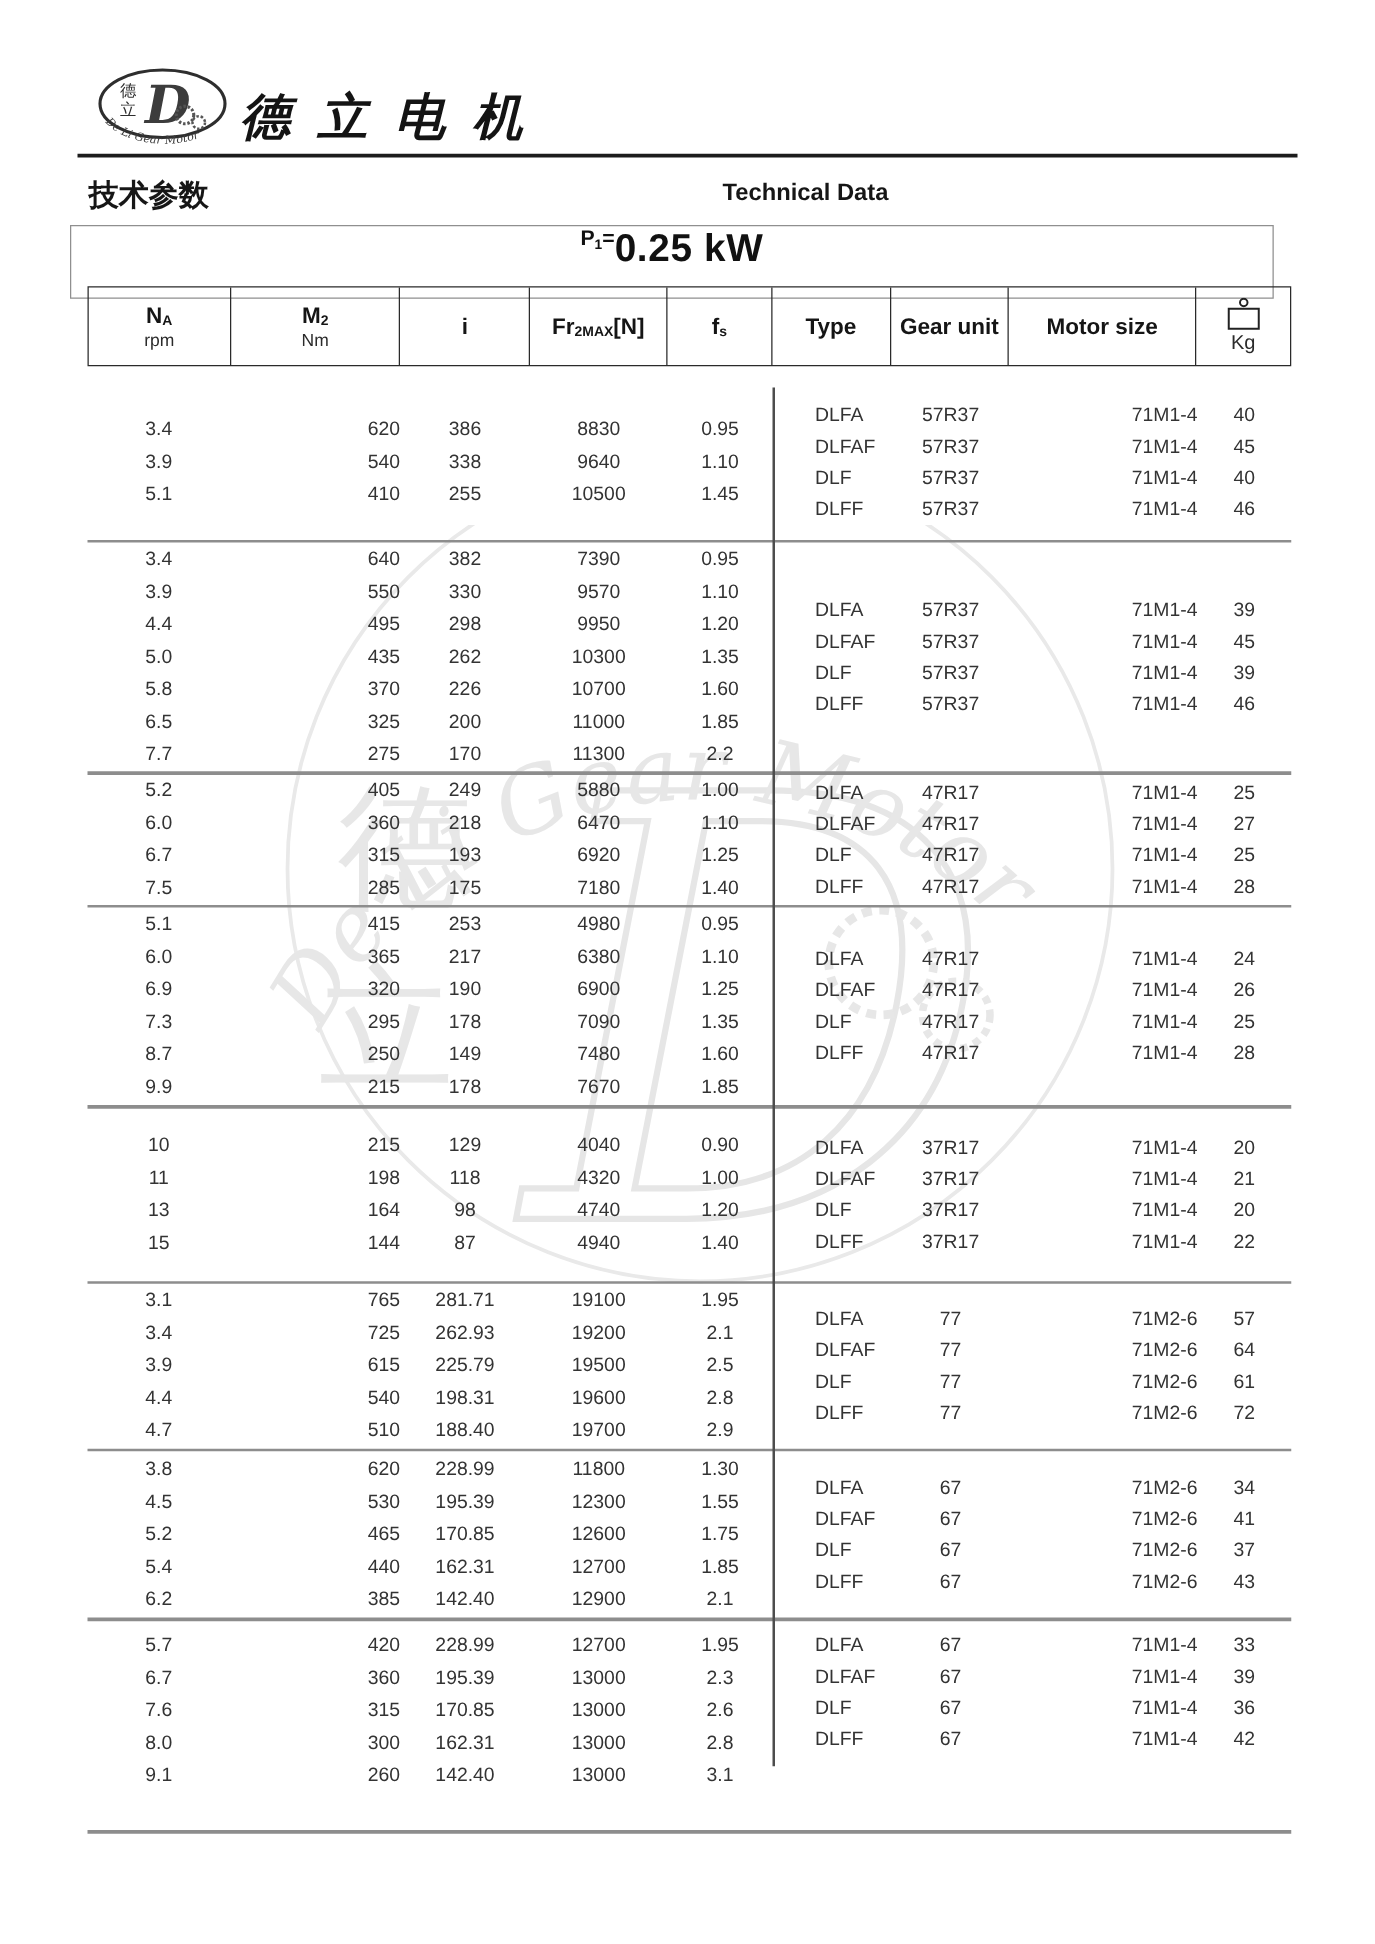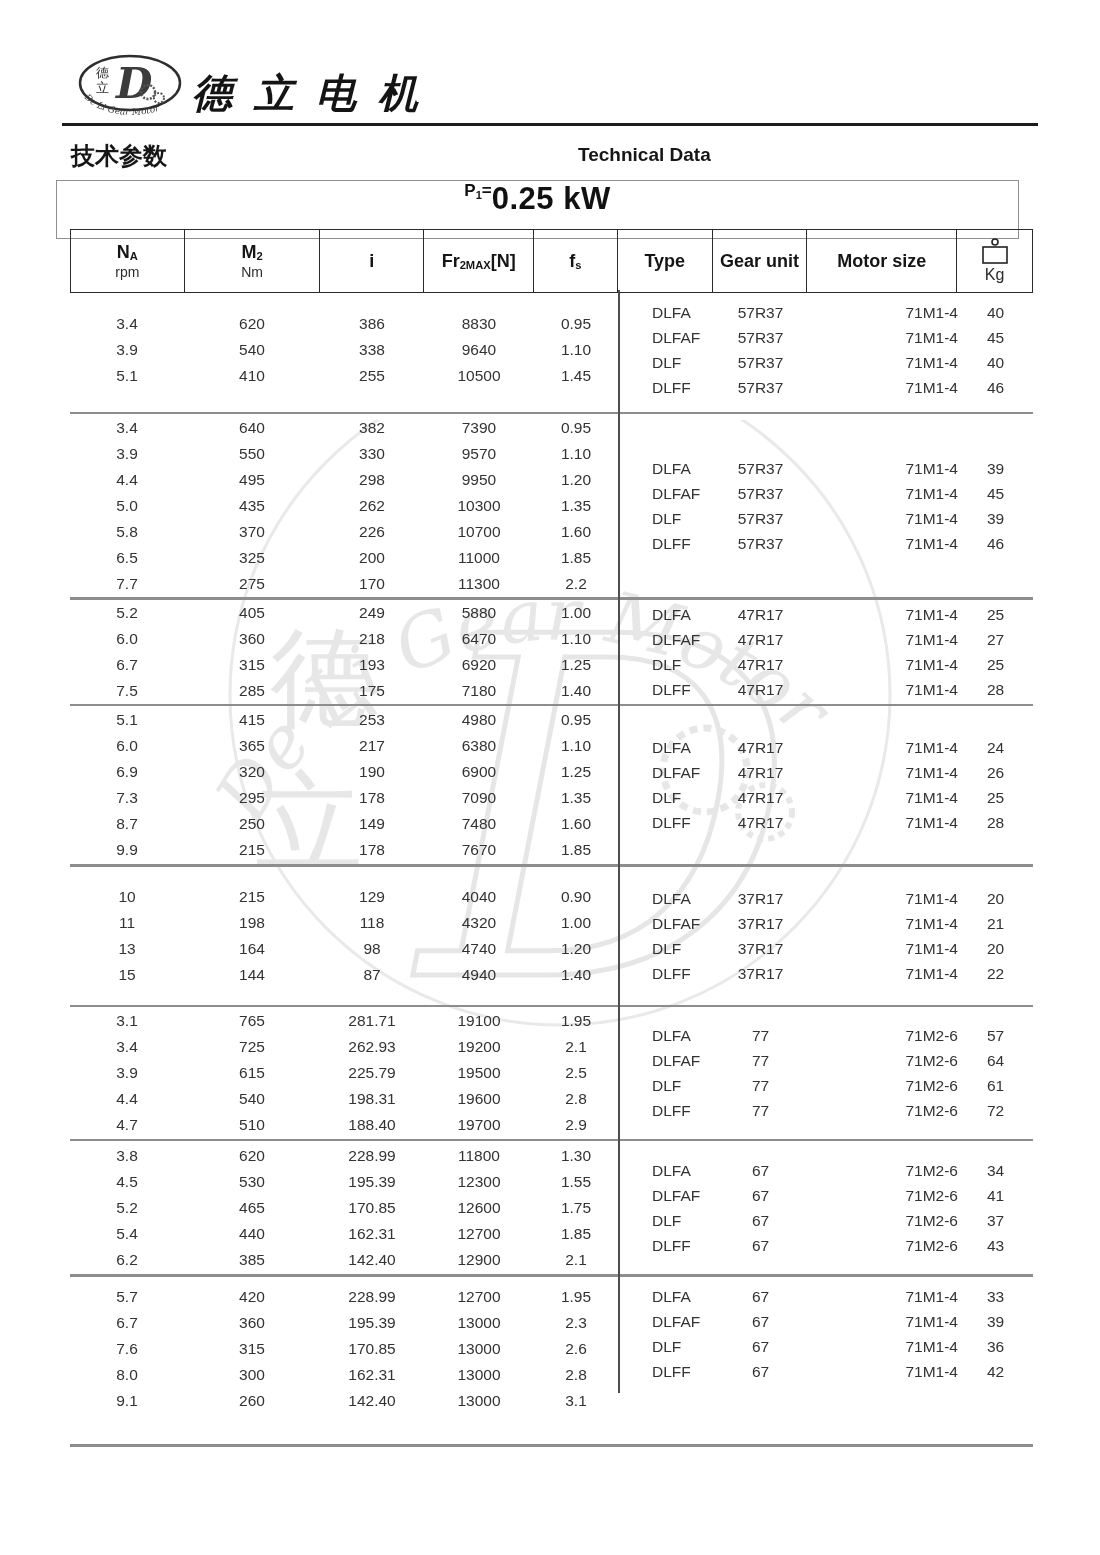--- a/index.html
+++ b/index.html
@@ -32,32 +32,32 @@
   .hc{
     box-sizing:border-box;border-right:1.6px solid #2a2a2a;
     display:flex;flex-direction:column;align-items:center;justify-content:center;line-height:1.15;
   }
   .hc:last-child{border-right:none;}
   .h-main{font-size:18px;font-weight:bold;color:#151515;}
   .hsub{font-size:0.62em;font-weight:bold;position:relative;top:0.18em;}
   .h-unit{font-size:14px;color:#2b2b2b;margin-top:1px;}
   .kgcell .h-unit{margin-top:0;font-size:16px;}
   
-  .tbody{position:absolute;left:70px;top:288px;width:963px;}
+  .tbody{position:absolute;left:70px;top:308px;width:963px;}
   .vdivider{position:absolute;left:548px;top:2px;width:1.7px;height:1103px;background:#4d4d4d;}
   .group{display:flex;align-items:center;}
   .group.last{align-items:flex-start;}
   .group.last .g-left,.group.last .g-right{padding-top:7px;}
   .g-left{width:548px;display:flex;flex-direction:column;}
   .g-right{width:415px;display:flex;flex-direction:column;}
   .drow,.trow{display:flex;}
   .drow{line-height:26px;}
   .trow{line-height:25px;}
   .dc,.tc{font-size:15.5px;color:#333;text-align:center;}
-  .dc0{width:114px;}.dc1{width:136px;}.dc2{width:104px;}.dc3{width:110px;}.dc4{width:84px;}
+  .dc0{width:114px;}.dc1{width:136px;text-align:right;}.dc2{width:104px;}.dc3{width:110px;}.dc4{width:84px;}
   .tc0{width:95px;text-align:left;padding-left:34px;box-sizing:border-box;}
   .tc1{width:95px;}.tc2{width:150px;text-align:right;}.tc3{width:75px;}
   .gsep{height:2.4px;background:#8d8d8d;width:963px;}
   .final-rule{height:3px;background:#8d8d8d;width:963px;}
   
   .page-number{position:absolute;left:70px;top:1470px;width:963px;text-align:center;font-size:17px;color:#333;}
   
   .watermark{position:absolute;left:120px;top:420px;pointer-events:none;}
 </style>
 </head>

